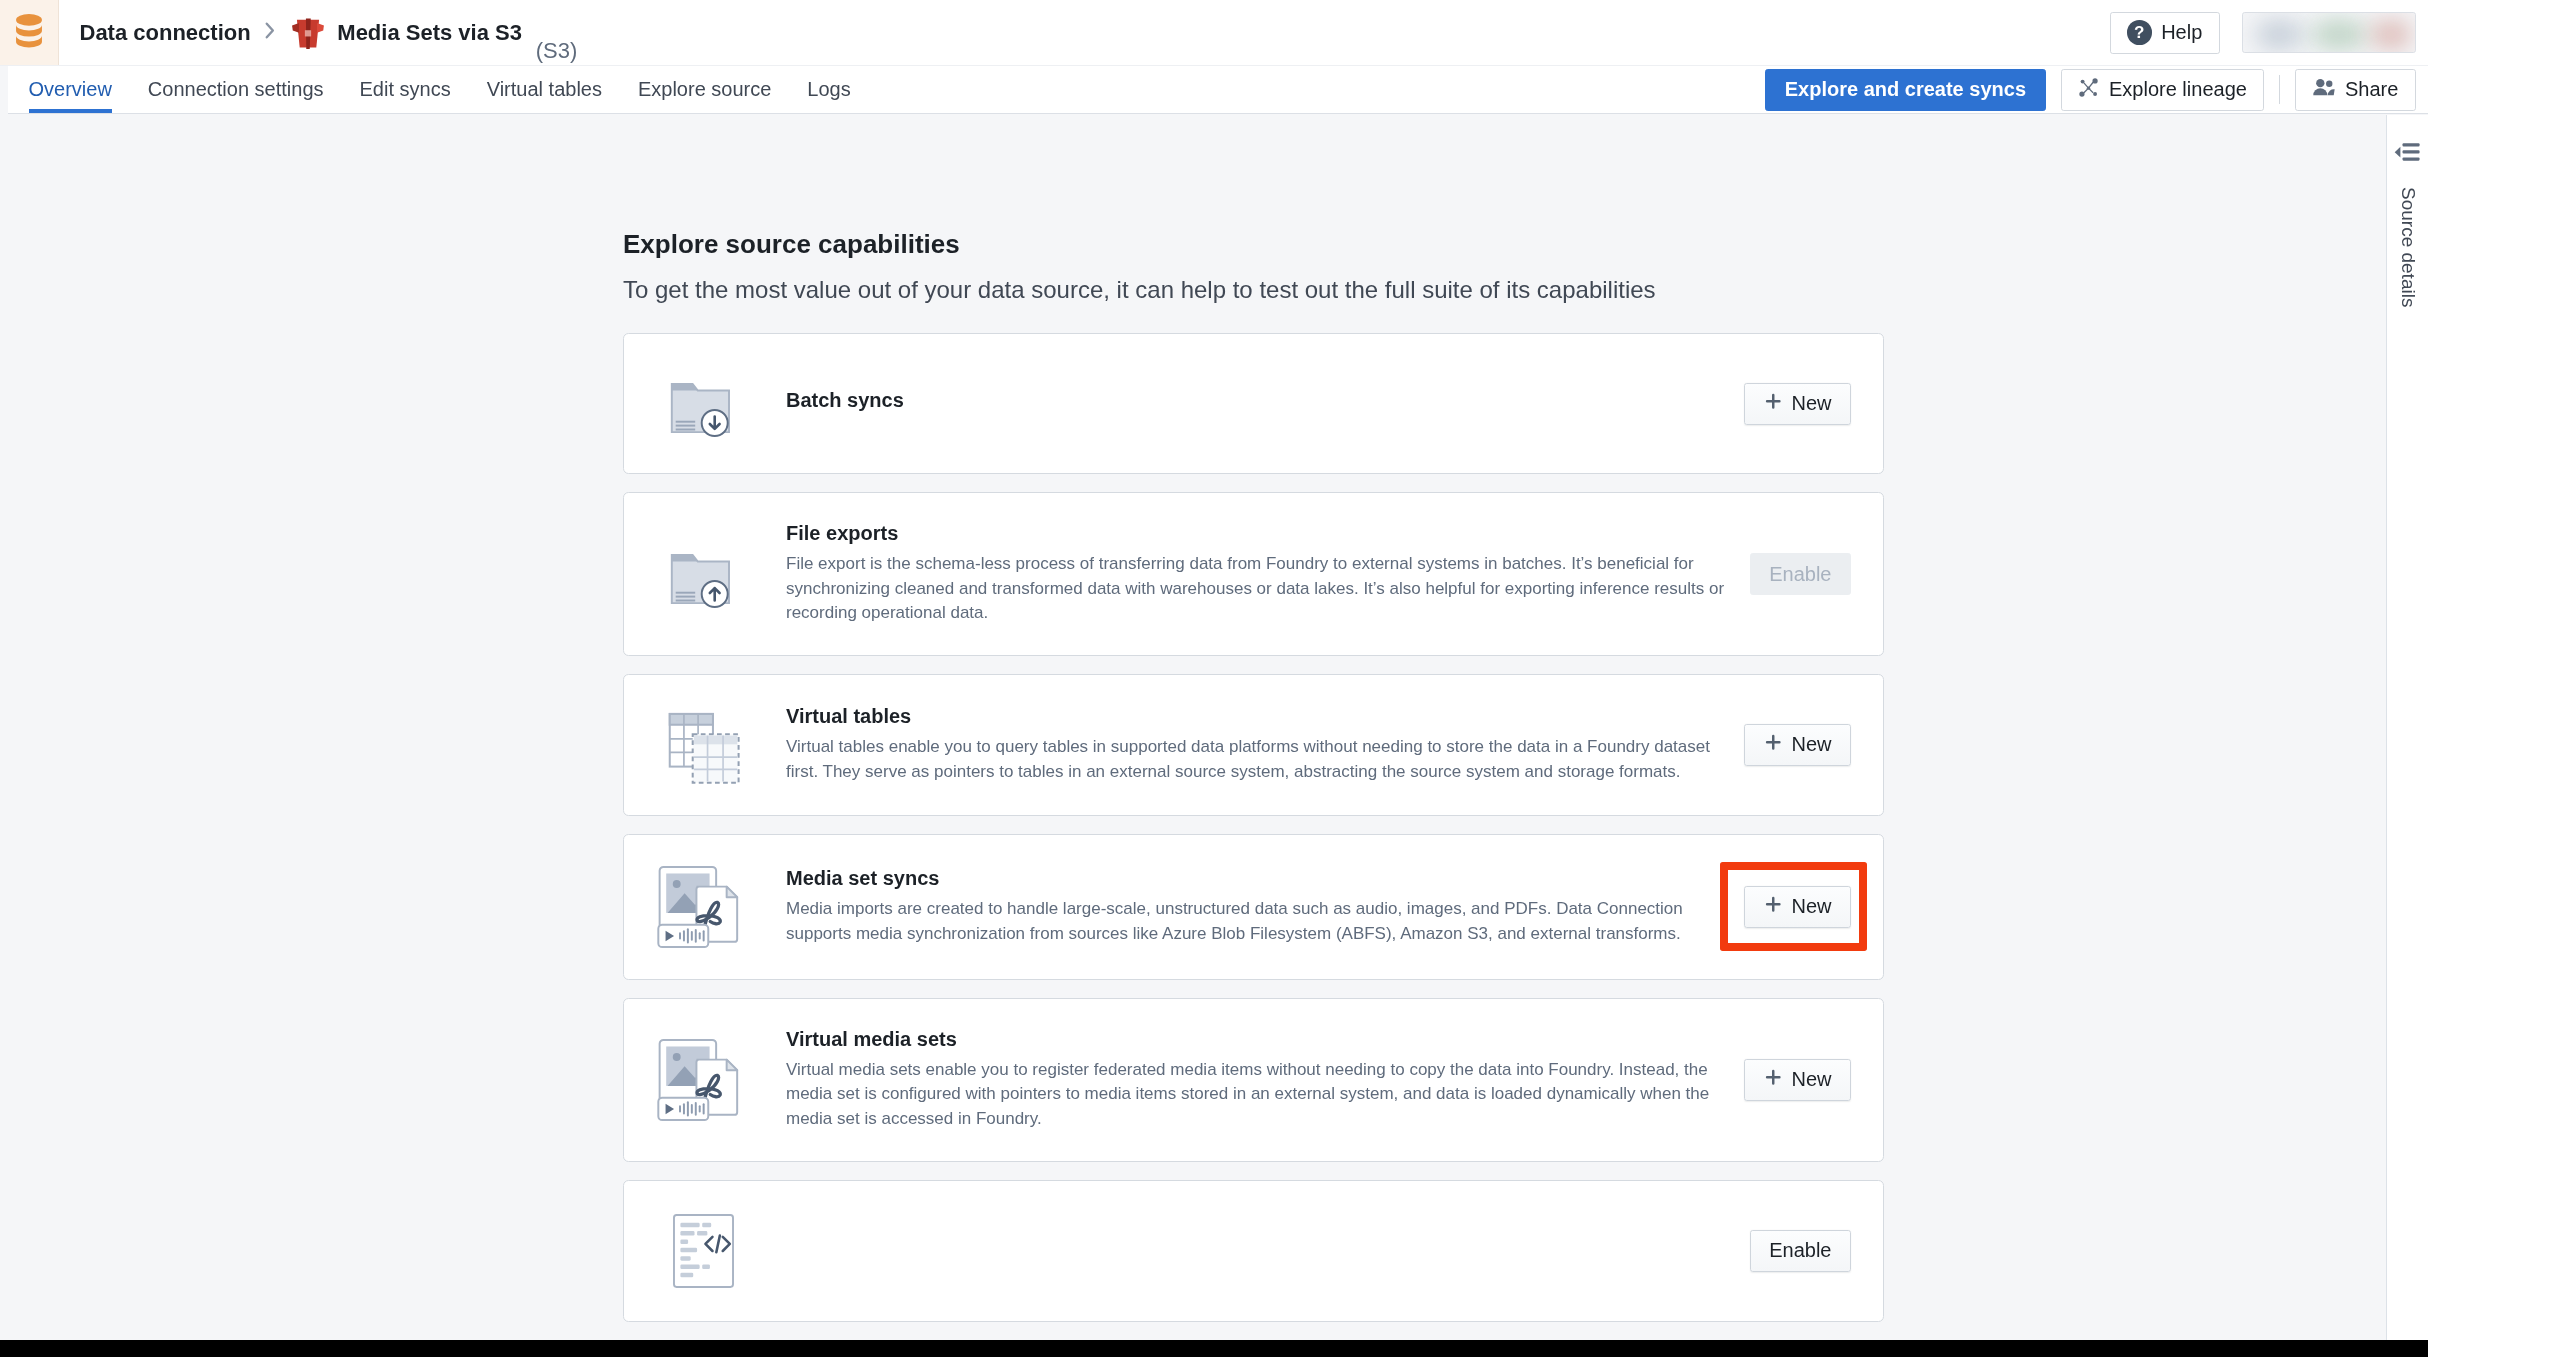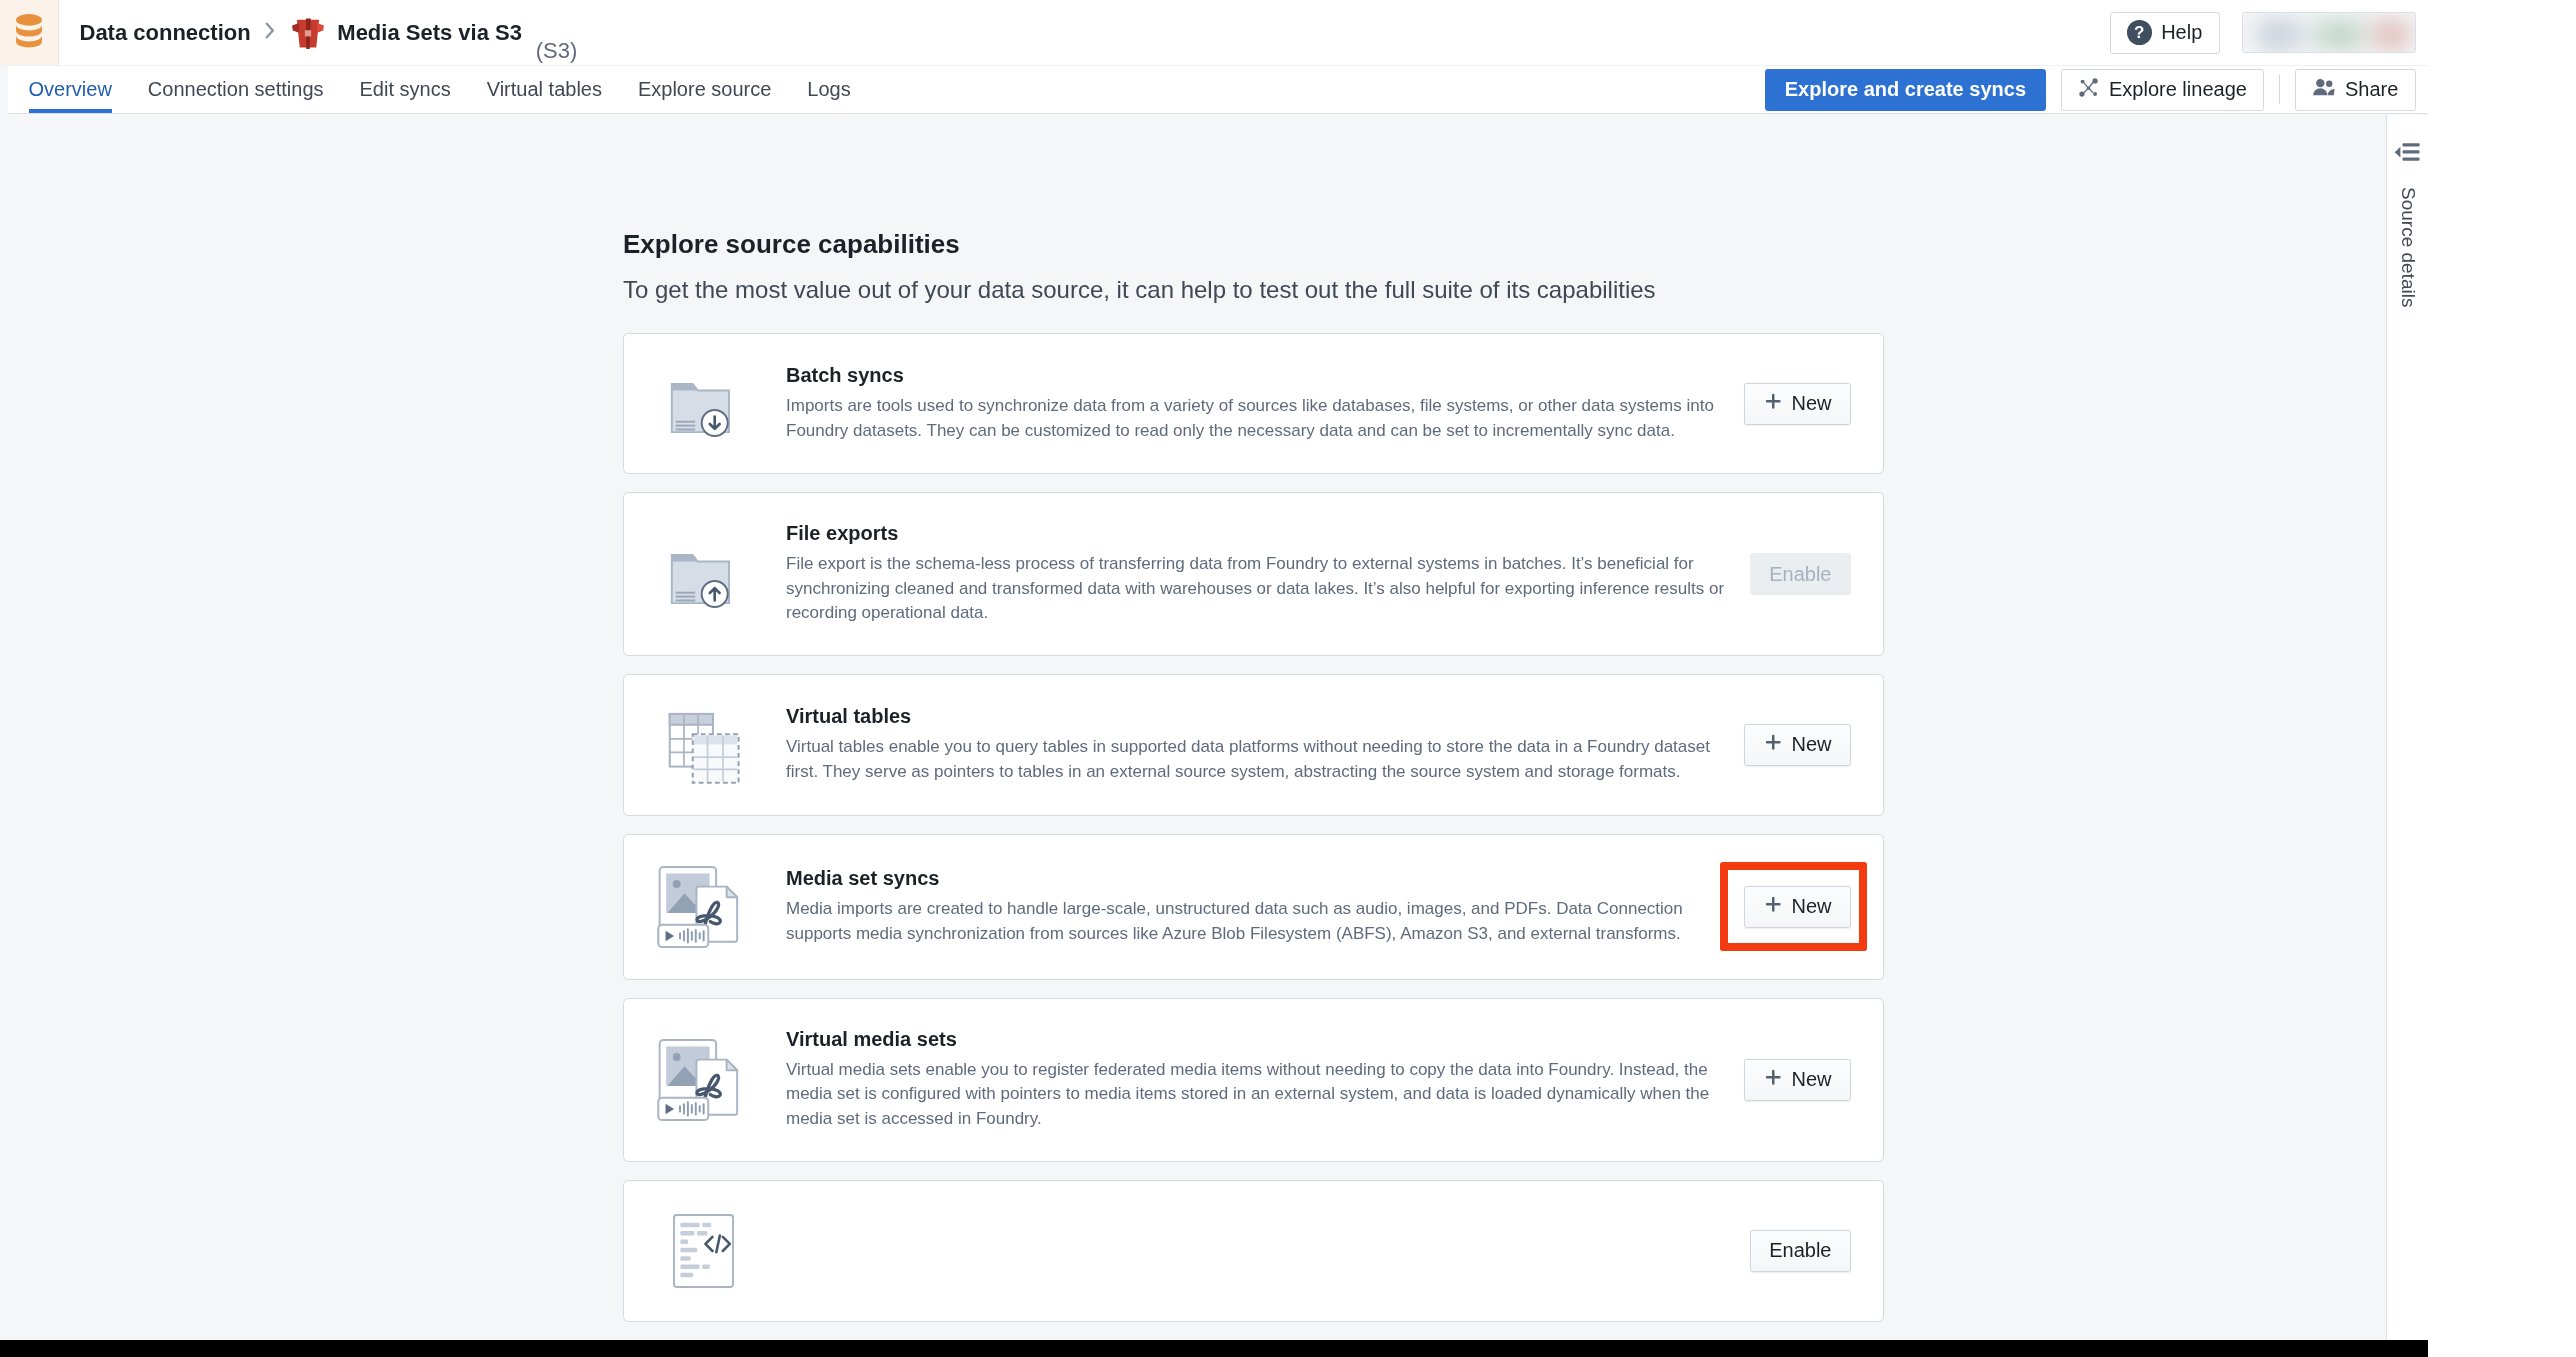--- a/index.html
+++ b/index.html
@@ -184,21 +184,20 @@
                 <line x1="18" y1="88" x2="48" y2="88"></line>
                 <line x1="18" y1="94" x2="48" y2="94"></line>
                 <line x1="18" y1="100" x2="48" y2="100"></line>
               </g>
               <circle cx="78" cy="90" r="20" fill="#fff" stroke="#5E6E84" stroke-width="3"></circle>
               <path d="M78 80 v19 m-7.5 -7.5 l7.5 7.5 l7.5 -7.5" stroke="#45566C" stroke-width="4" fill="none" stroke-linecap="round" stroke-linejoin="round"></path>
             </svg>
           </div>
     <div class="card-text">
       <h3 class="card-title">Batch syncs</h3>
-      <p class="card-desc">Imports are tools used to synchronize data from a variety of sources like databases, file systems, or other data systems into Foundry datasets. They can be customized to read only the necessary data and can be set to incrementally sync data.</p>
     </div>
     <div class="card-action">
       <button class="card-btn btn-new">
               <span><svg width="18.5" height="18.5" viewBox="0 0 24 24">
                   <path d="M12 4 v16 M4 12 h16" stroke="#54606F" stroke-width="3.2" stroke-linecap="round" fill="none"></path>
                 </svg></span>
               <span>New</span>
             </button>
     </div>
   </section>

